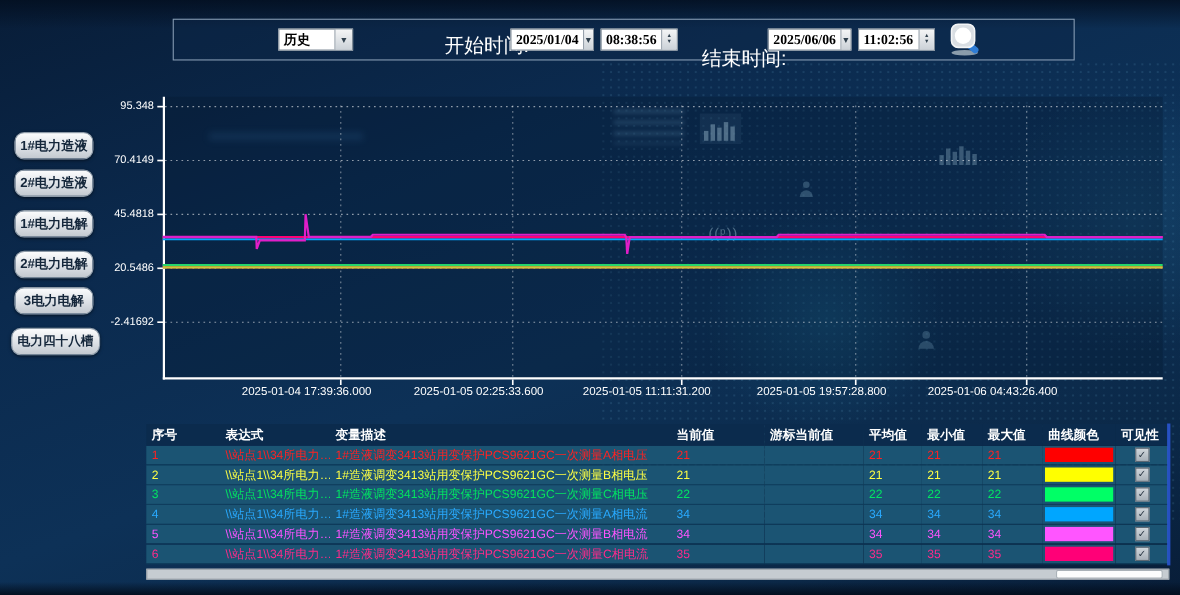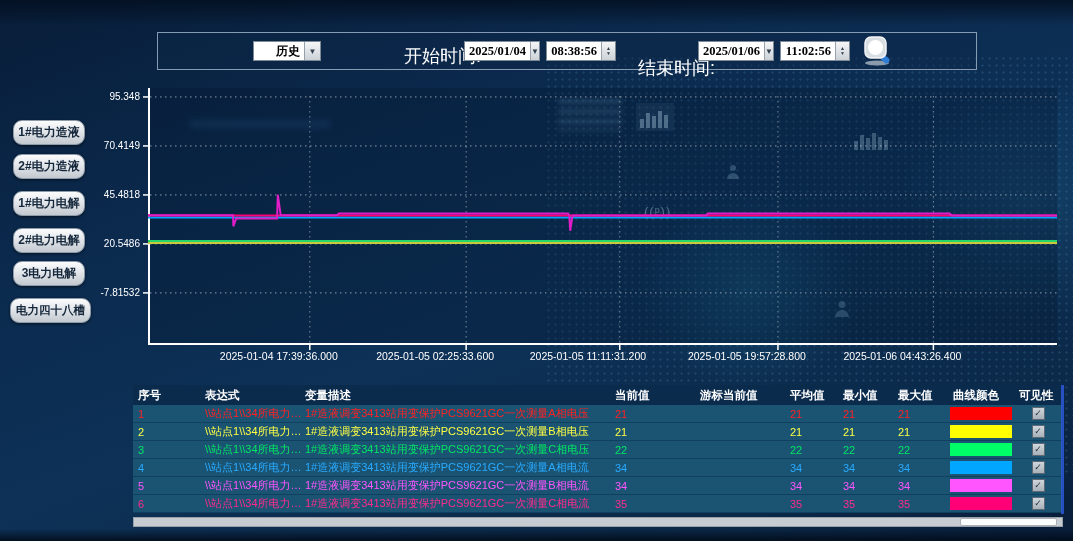--- a/index.html
+++ b/index.html
@@ -15,22 +15,22 @@
   .bg-glow{position:absolute;border-radius:50%;pointer-events:none;}
   .g1{left:640px;top:190px;width:220px;height:200px;background:radial-gradient(closest-side,rgba(40,150,190,.22),transparent);}
   .g2{left:900px;top:80px;width:260px;height:240px;background:radial-gradient(closest-side,rgba(50,140,185,.18),transparent);}
   .g3{left:540px;top:385px;width:380px;height:90px;background:radial-gradient(closest-side,rgba(60,170,160,.15),transparent);}
   .decor-blurtext{position:absolute;left:558px;top:99px;width:64px;height:32px;filter:blur(2px);opacity:.55;
     background:repeating-linear-gradient(180deg,rgba(130,190,230,.45) 0 5px,transparent 5px 10px);}
   .decor-streak{position:absolute;left:190px;top:120px;width:140px;height:8px;filter:blur(3px);background:rgba(70,140,200,.18);}
   .signal-glyph{position:absolute;left:644px;top:204px;color:rgba(190,225,245,.55);font-size:13px;letter-spacing:1px;}
 
   
-  .toolbar{position:absolute;left:157px;top:32px;width:818px;height:36px;
-    border:1px solid rgba(175,195,215,.75);background:rgba(14,40,74,.45);text-align:right;}
+  .toolbar{position:absolute;left:157px;top:17px;width:818px;height:36px;
+    border:1px solid rgba(175,195,215,.75);background:rgba(14,40,74,.45);}
   .tb-item{position:absolute;top:8px;height:20px;display:flex;align-items:center;box-sizing:border-box;}
   .whitebox{background:#ffffff;border:1px solid #7e8a96;color:#000;}
   .whitebox .txt{padding:0 4px;font-size:12px;font-weight:bold;white-space:nowrap;}
   .serif .txt{font-family:"Liberation Serif",serif;font-size:12.5px;}
   .sel-arrow{width:15px;align-self:stretch;background:linear-gradient(180deg,#f4f5f6,#ccd2d8);
     border-left:1px solid #97a1ab;display:flex;align-items:center;justify-content:center;
     font-size:8px;color:#30404e;}
   .spinner{width:13px;align-self:stretch;background:linear-gradient(180deg,#f4f5f6,#ccd2d8);
     border-left:1px solid #97a1ab;display:flex;flex-direction:column;align-items:center;justify-content:center;
     font-size:5px;line-height:5px;color:#30404e;}
@@ -123,21 +123,21 @@
     </div>
     <div class="tb-item whitebox serif" style="left:388px;width:70px;">
       <span class="txt" style="flex:1">08:38:56</span>
       <span class="spinner">
           <span>▲</span>
           <span>▼</span>
         </span>
     </div>
     <span class="tb-label" style="left:480px;margin-top:12px;">结束时间:</span>
     <div class="tb-item whitebox serif" style="left:540px;width:76px;">
-      <span class="txt" style="flex:1">2025/01/06</span>
+      <span class="txt" style="flex:1">2025/06/06</span>
       <span class="sel-arrow">▼</span>
     </div>
     <div class="tb-item whitebox serif" style="left:622px;width:70px;">
       <span class="txt" style="flex:1">11:02:56</span>
       <span class="spinner">
           <span>▲</span>
           <span>▼</span>
         </span>
     </div>
     <div class="search-btn">
@@ -199,21 +199,21 @@
         <polyline points="0.0,129.5 909.0,129.5" fill="none" stroke="#00a6ff" stroke-width="2"></polyline>
         <polyline points="0.0,127.5 909.0,127.5" fill="none" stroke="#ff0077" stroke-width="2"></polyline>
         <polyline points="0.0,127.3 85.0,127.3 85.4,138.3 88.2,130.5 129.1,130.5 129.8,106.7 132.7,127.3 189.1,127.3 190.9,125.4 420.0,125.4 421.3,127.5 422.2,142.8 424.5,127.5 558.1,127.5 559.9,125.4 801.7,125.4 803.6,127.5 909.0,127.5" fill="none" stroke="#e01ec8" stroke-width="2"></polyline>
       </svg>
   </div>
   <div id="y-labels">
       <div class="ylabel" style="left: 82px; top: 90.9439px; text-align: right;">95.348</div>
       <div class="ylabel" style="left: 82px; top: 139.933px;">70.4149</div>
       <div class="ylabel" style="left: 82px; top: 188.923px;">45.4818</div>
       <div class="ylabel" style="left: 82px; top: 237.912px;">20.5486</div>
-      <div class="ylabel" style="left: 82px; top: 286.901px;">-7.81532</div>
+      <div class="ylabel" style="left: 82px; top: 286.901px;">-2.41692</div>
     </div>
   <div id="x-labels">
       <div class="xlabel" style="left: 219.802px; top: 350px;">2025-01-04 17:39:36.000</div>
       <div class="xlabel" style="left: 376.15px; top: 350px;">2025-01-05 02:25:33.600</div>
       <div class="xlabel" style="left: 529.771px; top: 350px;">2025-01-05 11:11:31.200</div>
       <div class="xlabel" style="left: 687.937px; top: 350px;">2025-01-05 19:57:28.800</div>
       <div class="xlabel" style="left: 843.376px; top: 350px;">2025-01-06 04:43:26.400</div>
     </div>
 
   <table class="dtable" id="dtable">

